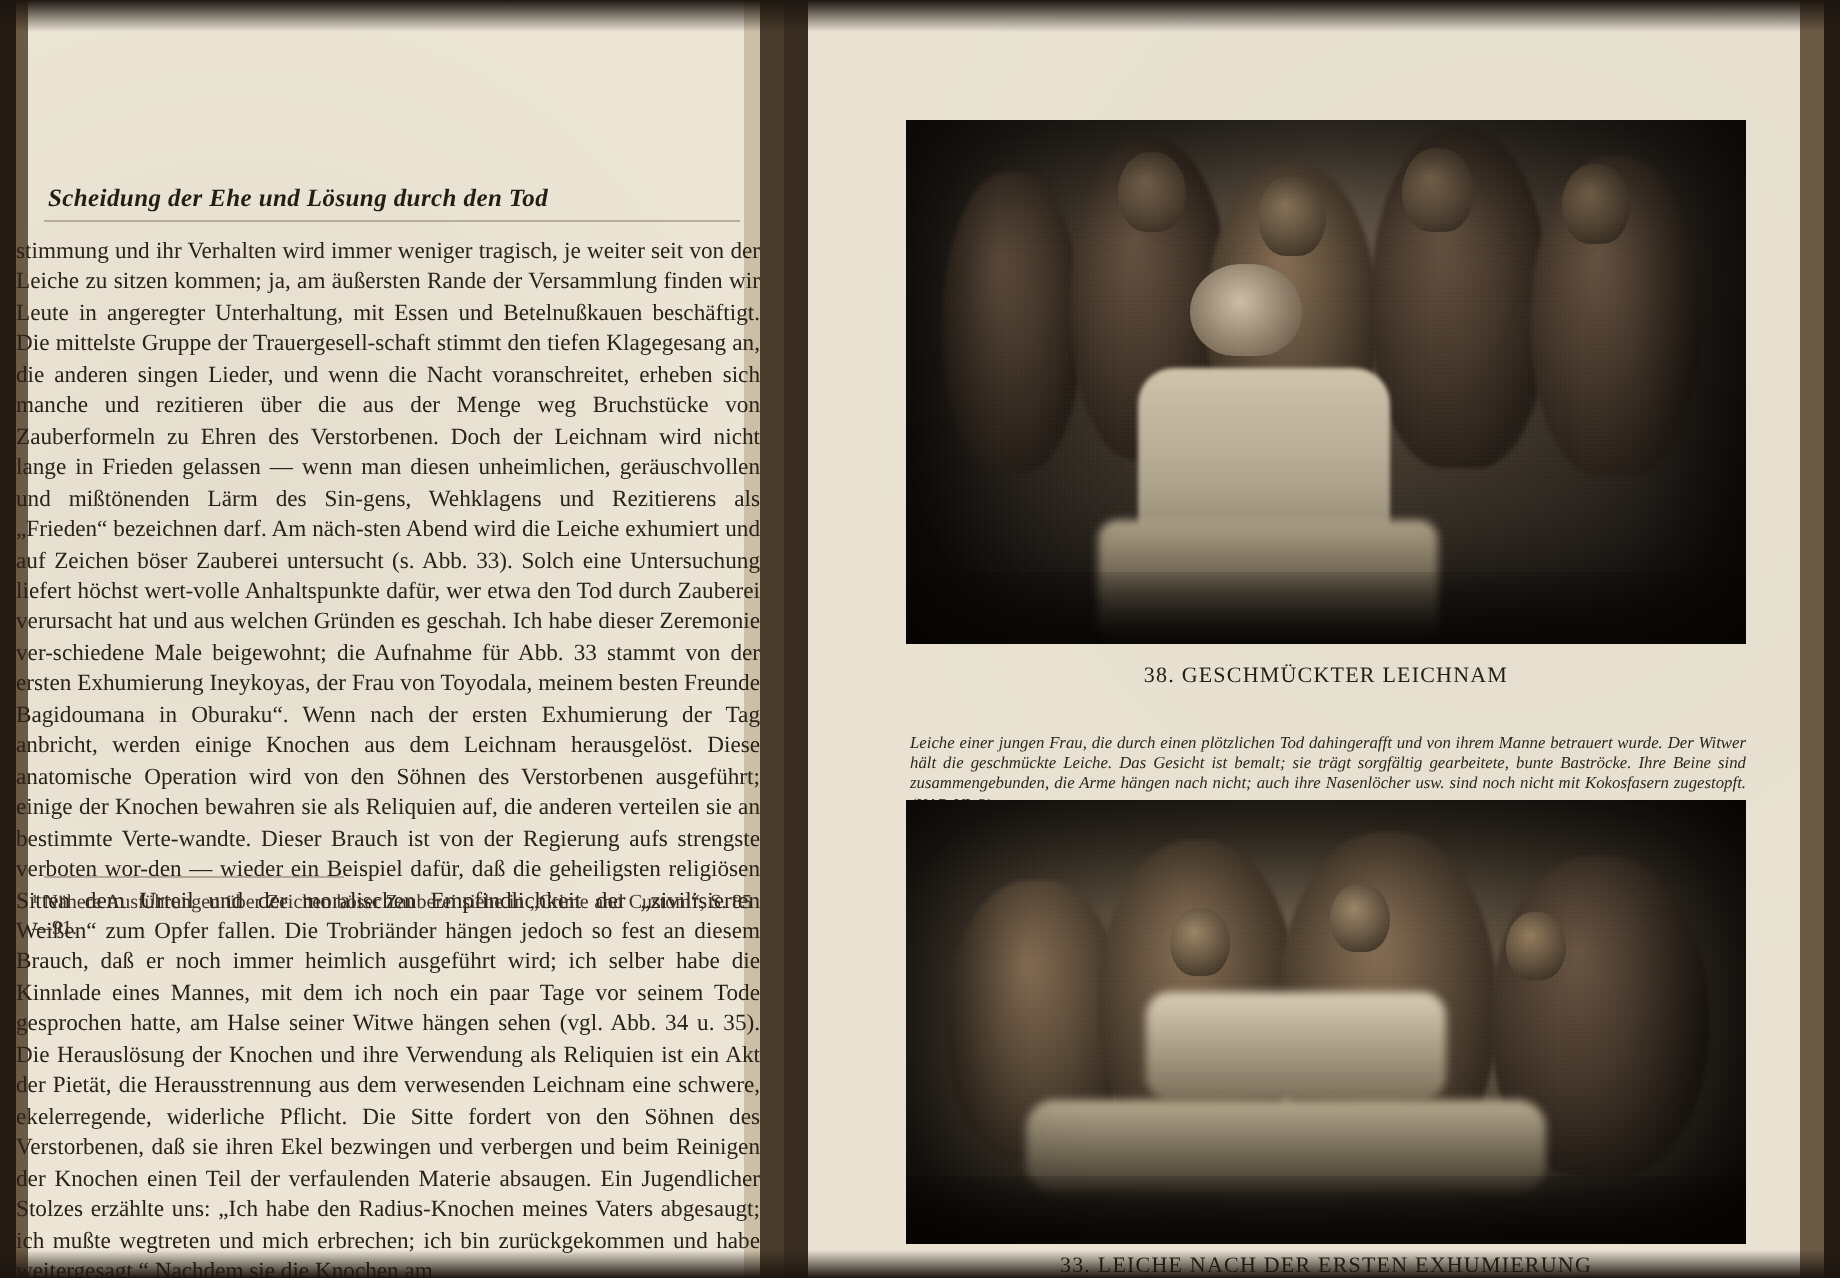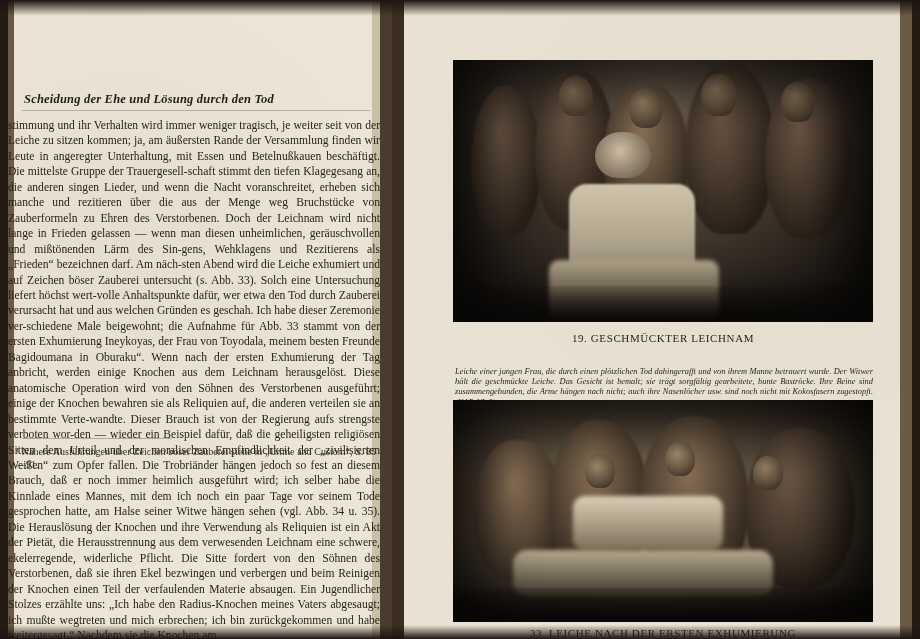--- a/index.html
+++ b/index.html
@@ -98,21 +98,21 @@
     <div class="fig" style="left:142px;top:72px;width:56px;height:46px;background:radial-gradient(circle at 45% 40%,#cdbda4,#5b4c3a);"></div>
     <div class="fig soft" style="left:118px;top:110px;width:120px;height:120px;background:radial-gradient(ellipse at 50% 30%,#b8a headers,#4a3e2f 70%);"></div>
     <div class="cloth soft" style="left:116px;top:124px;width:126px;height:120px;border-radius:18px;"></div>
     <div class="cloth soft2" style="left:96px;top:200px;width:170px;height:62px;border-radius:10px;background:linear-gradient(180deg,#b6a88d,#6a5c47);"></div>
 
     <div class="ph" style="top:226px;background:linear-gradient(180deg,rgba(0,0,0,.1),#120f0b);"></div>
     <div class="grain"></div>
     <div class="vign"></div>
   </div>
 
-  <div class="cap-title cap1">19. GESCHMÜCKTER LEICHNAM</div>
+  <div class="cap-title cap1">38. GESCHMÜCKTER LEICHNAM</div>
   <div class="cap-body">Leiche einer jungen Frau, die durch einen plötzlichen Tod dahingerafft und von ihrem Manne betrauert wurde. Der Witwer hält die geschmückte Leiche. Das Gesicht ist bemalt; sie trägt sorgfältig gearbeitete, bunte Baströcke. Ihre Beine sind zusammengebunden, die Arme hängen nach nicht; auch ihre Nasenlöcher usw. sind noch nicht mit Kokosfasern zugestopft. (KAP. VI, 3)</div>
 
   <div class="plate plate2">
     <div class="ph p2bg"></div>
     <div class="fig mid soft" style="left:20px;top:40px;width:90px;height:140px;"></div>
     <div class="fig mid soft" style="left:96px;top:20px;width:100px;height:160px;"></div>
     <div class="fig mid soft" style="left:186px;top:16px;width:110px;height:170px;"></div>
     <div class="fig dark soft" style="left:292px;top:28px;width:110px;height:160px;"></div>
     <div class="fig" style="left:132px;top:54px;width:30px;height:34px;background:radial-gradient(circle at 40% 35%,#a28a6a,#2e241a);"></div>
     <div class="fig" style="left:212px;top:42px;width:30px;height:34px;background:radial-gradient(circle at 40% 35%,#ab9372,#2e241a);"></div>

